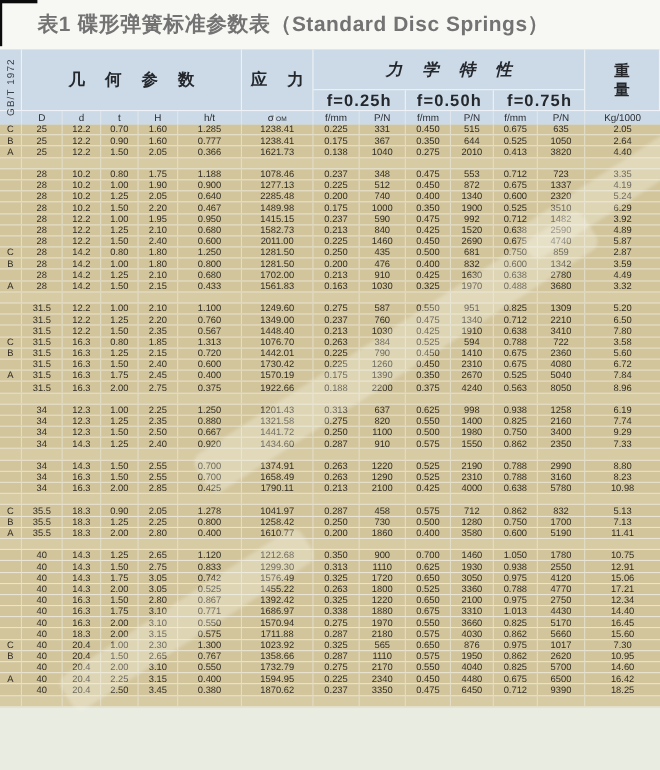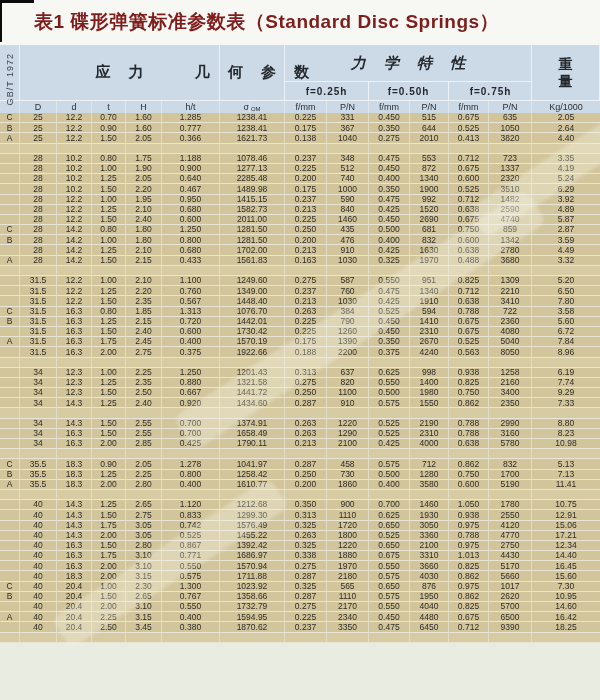--- a/index.html
+++ b/index.html
@@ -12,21 +12,21 @@
   body{
     width:600px; height:700px; position:relative; overflow:hidden;
     background:#f7f8f3;
     font-family:"Liberation Sans", sans-serif;
   }
   .artifact-top{position:absolute;top:0;left:0;width:34px;height:3px;background:#0b0b0b;z-index:6;}
   .artifact-left{position:absolute;top:0;left:0;width:2px;height:42px;background:#0b0b0b;z-index:6;}
 
   .title{
     position:absolute; top:9px; left:34px;
-    font-size:19px; font-weight:bold; color:#7f1d1d;
+    font-size:19px; font-weight:bold; color:#737373;
     letter-spacing:.5px; white-space:nowrap; z-index:2;
   }
 
   .tbl{position:absolute; top:45px; left:0; width:600px; bottom:0; background:#e9ece0;}
 
   
   .thead{position:relative; background:var(--hdr-bg);}
   .hdr{display:grid; grid-template-columns:20px 200px 65px 247px 68px; height:55px;}
   .hdr > div{
     border-right:1px solid #eef2f6;
@@ -43,21 +43,21 @@
   }
   .h-cn{font-size:15px; font-weight:bold; color:#24272c; letter-spacing:7px; text-indent:7px; white-space:nowrap;}
   .mech{flex-direction:column; padding:0;}
   .mech-top{flex:1; display:flex; align-items:center; justify-content:center; width:100%;font-style:italic;}
   .mech-bottom{
     display:grid; grid-template-columns:84px 80px 83px; width:100%; height:19px;
     border-top:1px solid #eef2f6;
   }
   .mech-bottom span{
     display:flex; align-items:center; justify-content:center;
-    font-size:10px; font-weight:bold; color:#24272c; letter-spacing:1px;
+    font-size:15px; font-weight:bold; color:#24272c; letter-spacing:1px;
     border-right:1px solid #eef2f6;
   }
   .mech-bottom span:last-child{border-right:none;}
   .weight{flex-direction:column; font-size:14px; font-weight:bold; color:#24272c; line-height:1.15;}
 
   .subhdr{
     display:grid; grid-template-columns:var(--cols); height:13px;
     background:var(--hdr-bg); border-top:1px solid #eef2f6;
   }
   .subhdr span{
@@ -102,24 +102,24 @@
 <div class="title">表1 碟形弹簧标准参数表（Standard Disc Springs）</div>
 
 <div class="tbl">
   <div class="thead">
     <div class="gbt">
       <span>GB/T 1972</span>
     </div>
     <div class="hdr">
       <div class="gbt-cell"></div>
       <div>
-        <span class="h-cn">应 力</span>
+        <span class="h-cn">几 何 参 数</span>
       </div>
       <div>
-        <span class="h-cn">几 何 参 数</span>
+        <span class="h-cn">应 力</span>
       </div>
       <div class="mech">
         <div class="mech-top">
           <span class="h-cn">力 学 特 性</span>
         </div>
         <div class="mech-bottom">
           <span>f=0.25h</span>
           <span>f=0.50h</span>
           <span>f=0.75h</span>
         </div>

